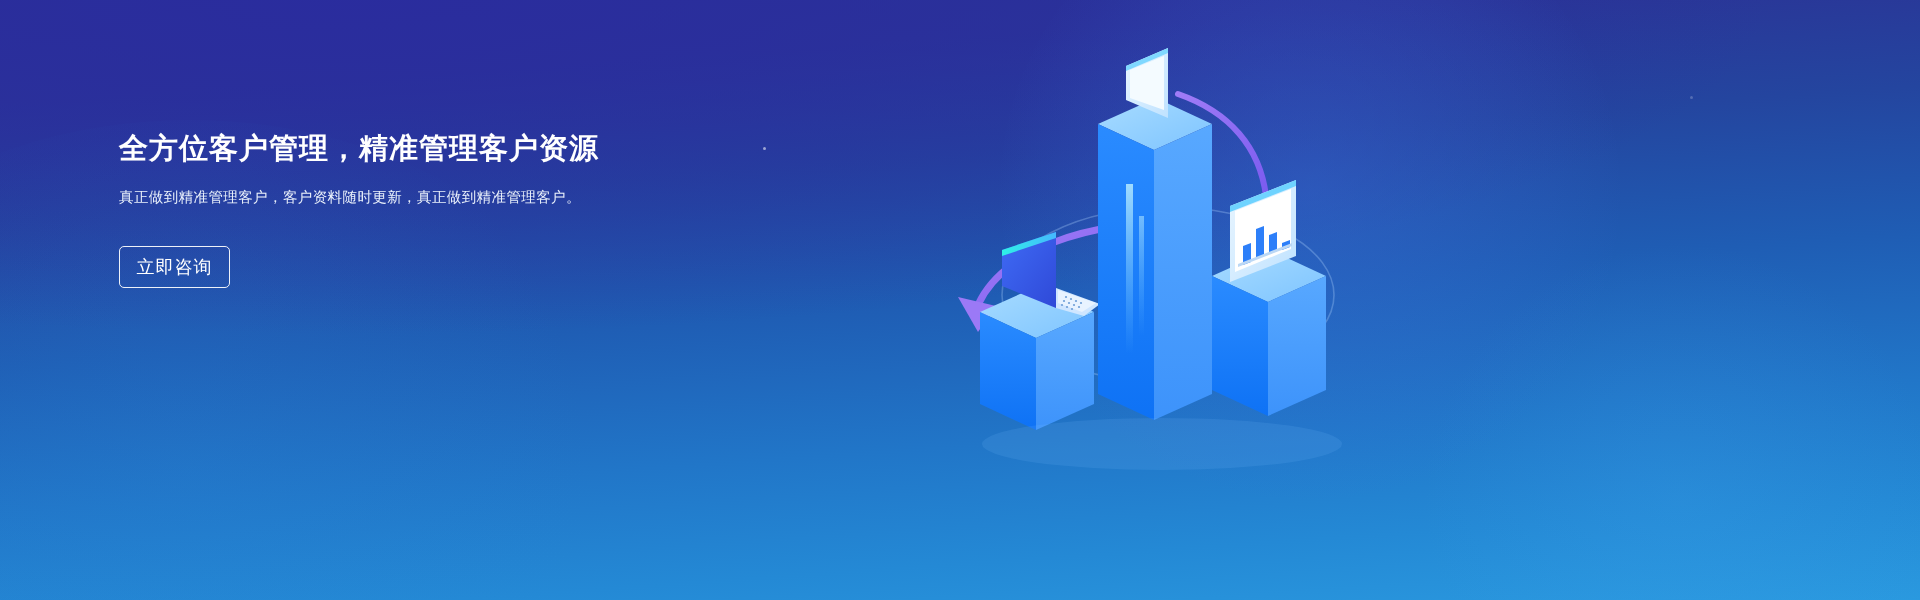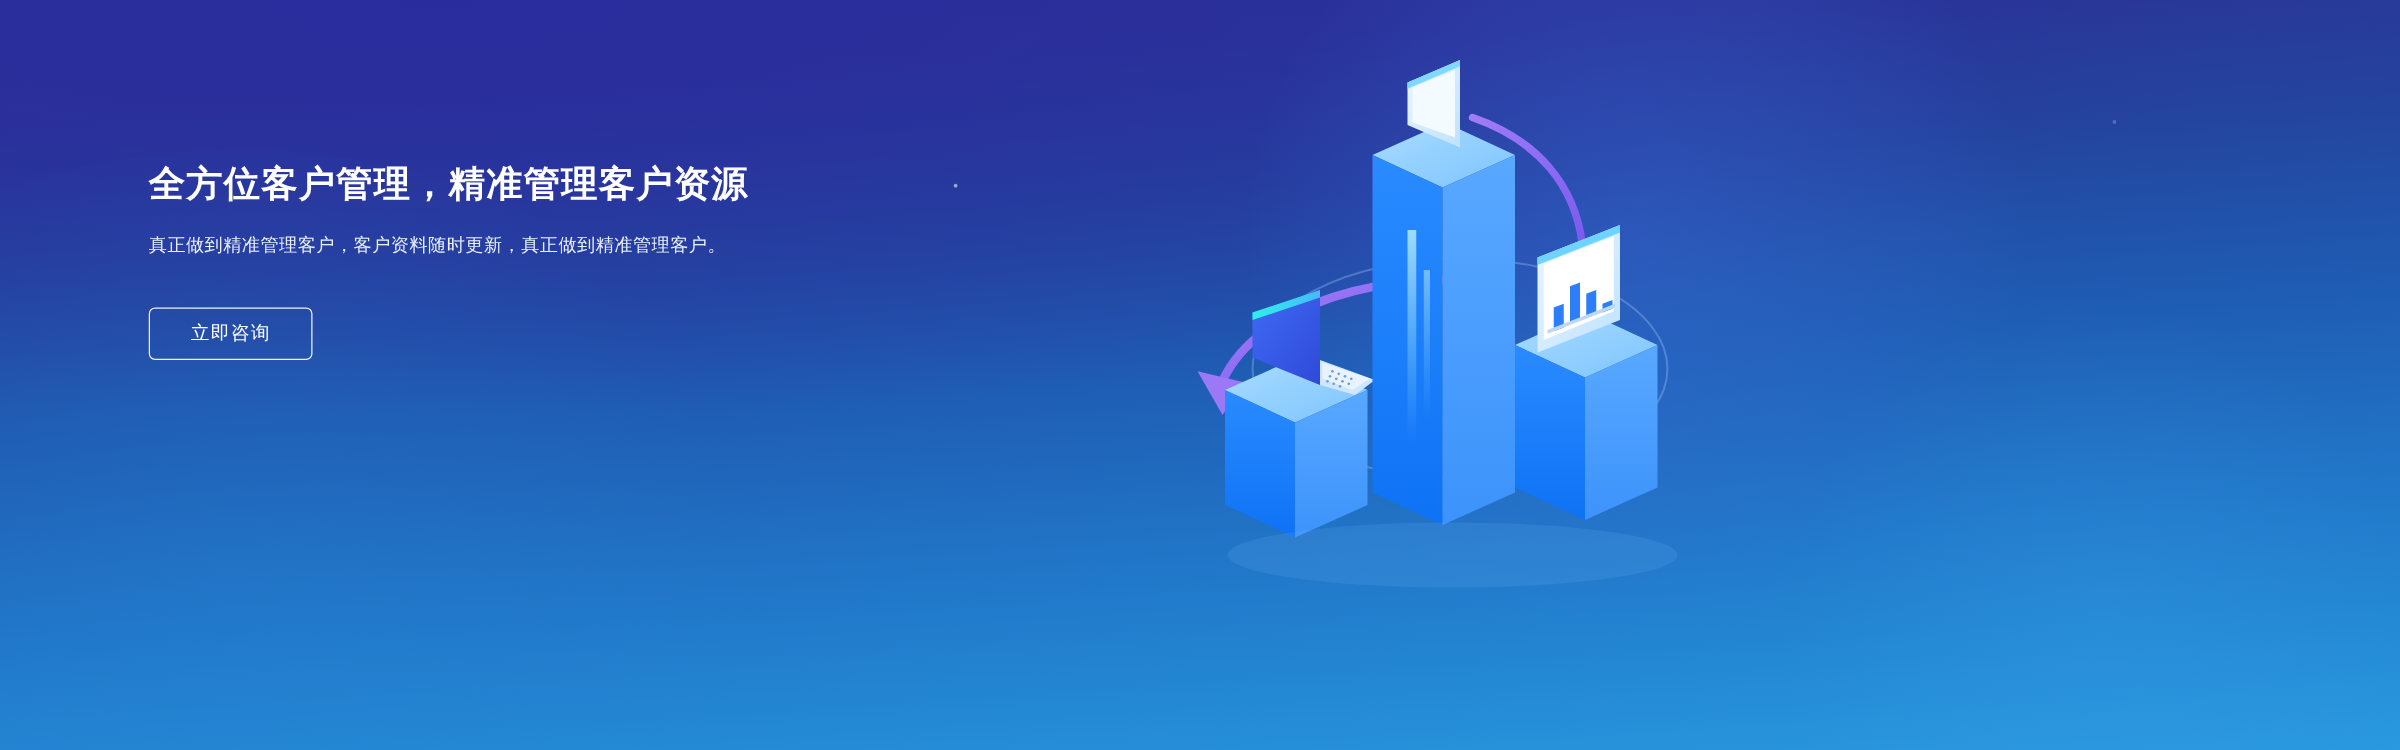--- a/index.html
+++ b/index.html
@@ -76,26 +76,26 @@
     color:#eaf1fb;
     line-height:1.65;
     width:480px;
     letter-spacing:0.4px;
   }
   #cta {
     margin-top:36px;
     display:inline-flex;
     align-items:center;
     justify-content:center;
-    width:131px;
+    width:111px;
     height:42px;
     border:1px solid rgba(255,255,255,0.92);
     border-radius:5px;
     color:#ffffff;
-    font-size:15px;
+    font-size:18px;
     letter-spacing:1px;
     background:transparent;
     cursor:pointer;
   }
 
   
   #art {
     position:absolute;
     left:930px;
     top:20px;

